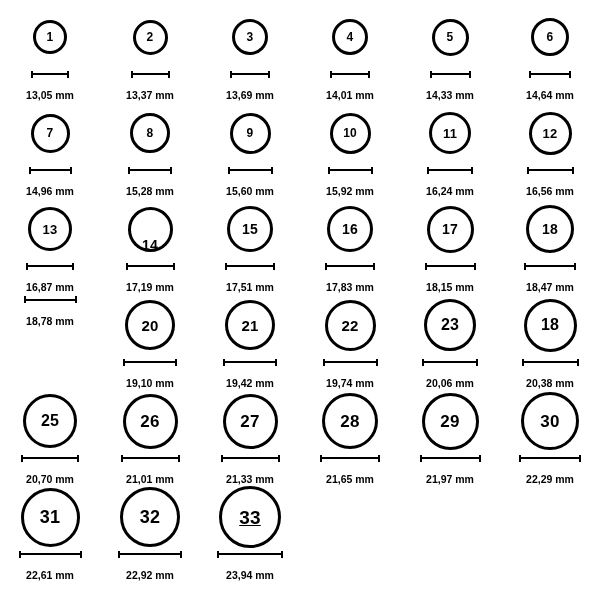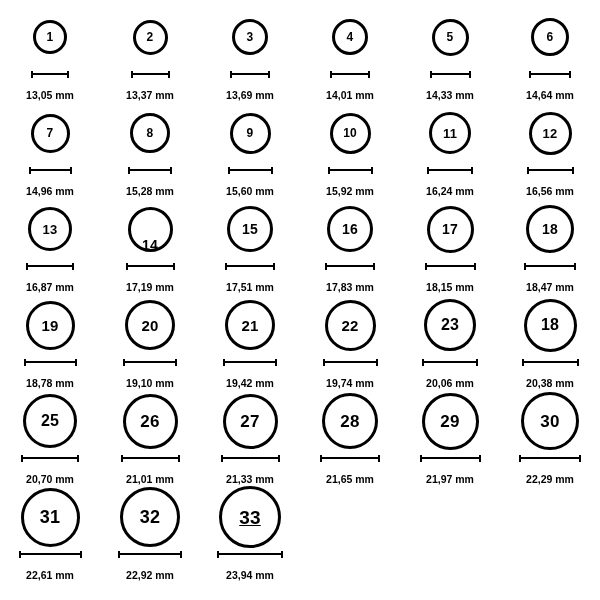--- a/index.html
+++ b/index.html
@@ -294,25 +294,20 @@
           <div class="ring" style="width: 48px; height: 48px;">
             <span class="ring-label" style="font-size: 14px;">18</span>
           </div>
         </div>
         <div class="measure">
           <div class="bar" style="width: 48px;"></div>
         </div>
         <div class="mm">18,47 mm</div>
       </div>
       <div class="cell">
-        <div class="ring-wrap">
-          <div class="ring" style="width: 49px; height: 49px;">
-            <span class="ring-label" style="font-size: 15px;">19</span>
-          </div>
-        </div>
         <div class="measure">
           <div class="bar" style="width: 49px;"></div>
         </div>
         <div class="mm">18,78 mm</div>
       </div>
       <div class="cell">
         <div class="ring-wrap">
           <div class="ring" style="width: 50px; height: 50px; align-items: center;">
             <span class="ring-label" style="font-size: 15px;">20</span>
           </div>

